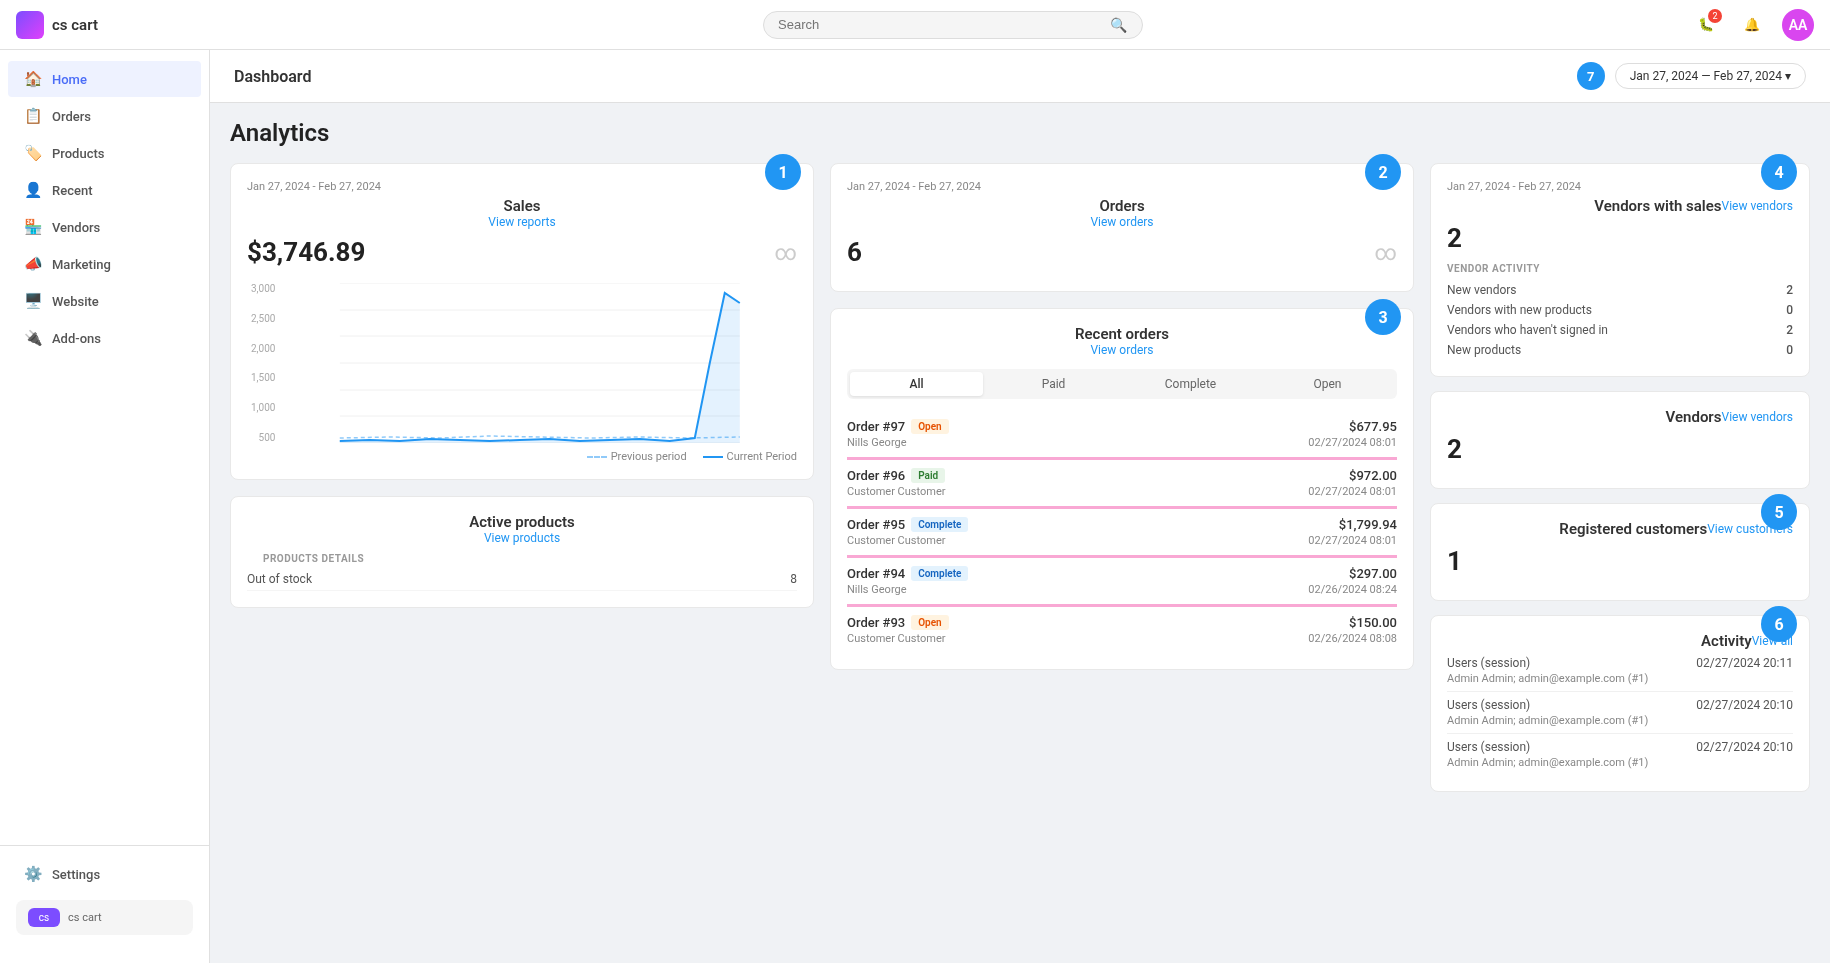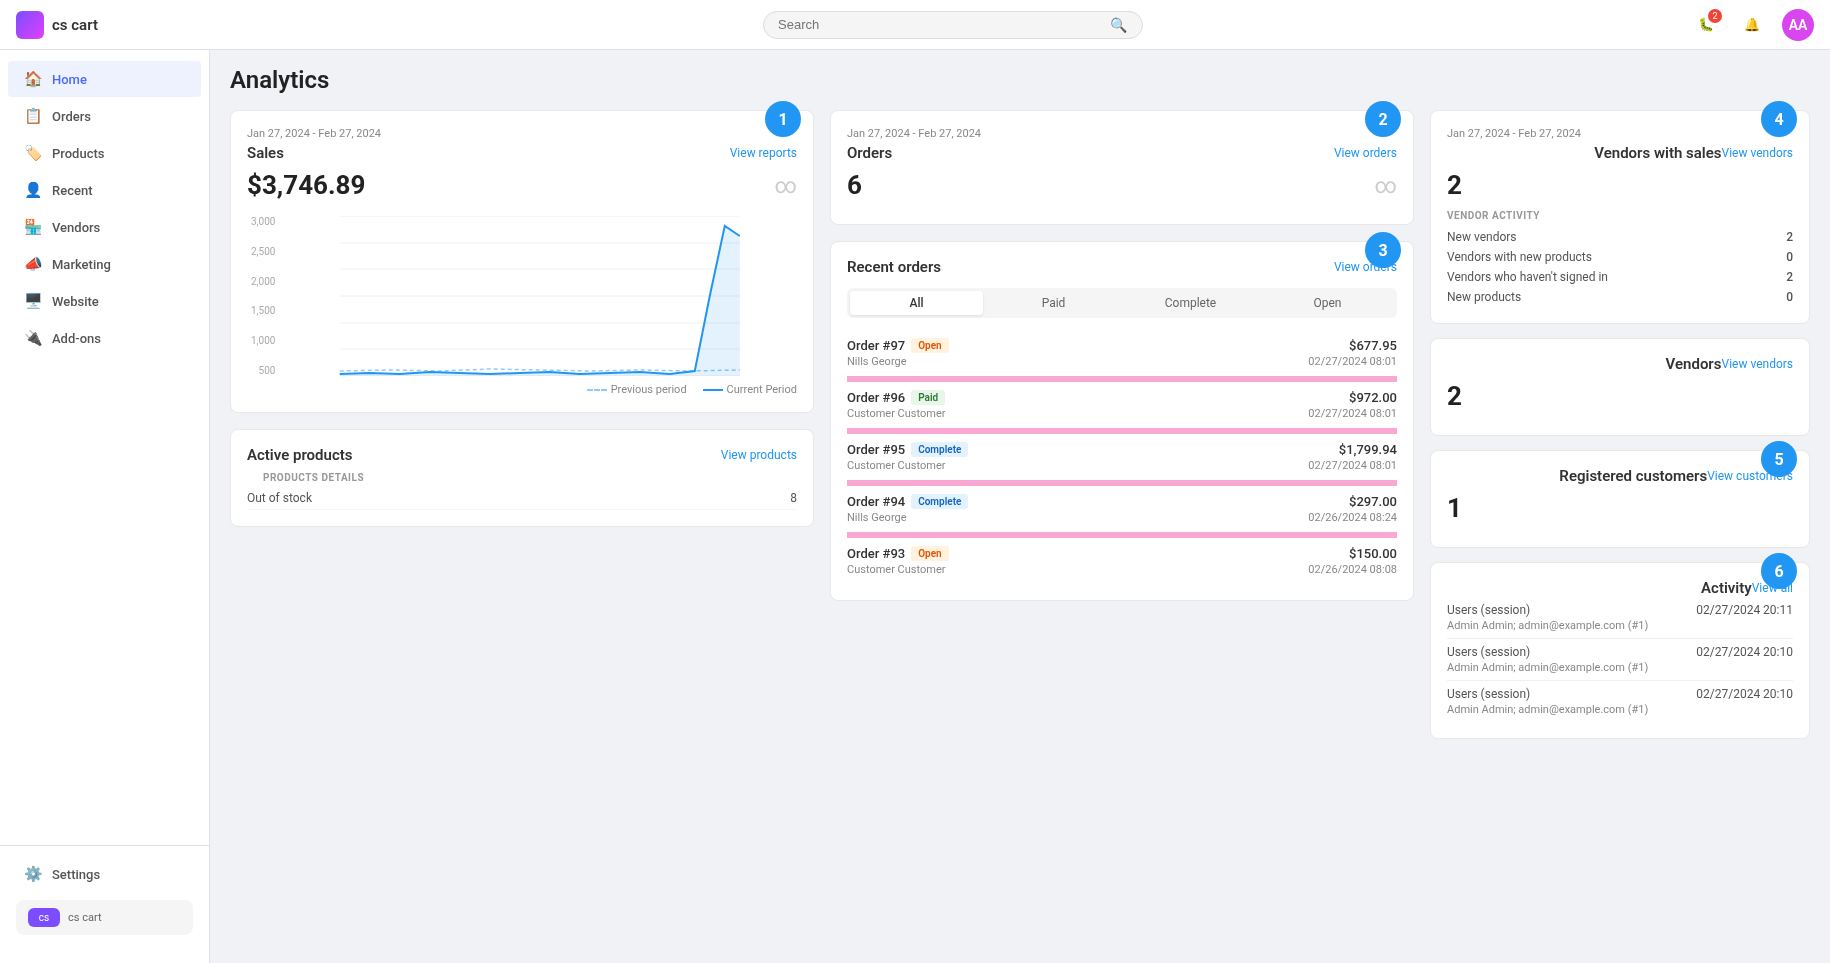--- a/index.html
+++ b/index.html
@@ -39,21 +39,21 @@
     .content-header h2 { font-size: 16px; font-weight: 600; color: #333; }
     .date-range-btn { display: flex; align-items: center; gap: 8px; background: #fff; border: 1px solid #ddd; border-radius: 20px; padding: 5px 14px; cursor: pointer; font-size: 12px; color: #333; }
     .period-badge { width: 28px; height: 28px; background: #2196f3; border-radius: 50%; display: flex; align-items: center; justify-content: center; color: #fff; font-size: 13px; font-weight: 700; }
 
     .content-body { padding: 16px 20px; }
     .analytics-title { font-size: 24px; font-weight: 600; margin-bottom: 16px; color: #222; }
 
     .card { background: #fff; border-radius: 8px; padding: 16px; position: relative; border: 1px solid #e8e8e8; }
     .card-badge { position: absolute; top: -10px; right: 12px; width: 36px; height: 36px; background: #2196f3; border-radius: 50%; display: flex; align-items: center; justify-content: center; color: #fff; font-size: 16px; font-weight: 700; }
     .card-date { font-size: 11px; color: #888; margin-bottom: 4px; }
-    .card-title-row { display: flex; align-items: center; justify-content: space-between; }
+    .card-title-row { display: flex; align-items: center; justify-content: center; flex-direction: column; }
     .card-title { font-size: 15px; font-weight: 600; color: #333; }
     .card-link { font-size: 12px; color: #2196f3; cursor: pointer; text-decoration: none; }
     .card-value { font-size: 26px; font-weight: 700; color: #222; margin: 8px 0; }
 
     
     .chart-area { height: 180px; position: relative; margin-top: 8px; }
     .chart-legend { display: flex; gap: 16px; font-size: 11px; color: #888; margin-top: 4px; justify-content: flex-end; }
     .legend-item { display: flex; align-items: center; gap: 4px; }
     .legend-dot { width: 20px; height: 2px; }
     .legend-dot.prev { border-top: 2px dashed #90caf9; }
@@ -64,21 +64,21 @@
     .y-axis { display: flex; flex-direction: column; justify-content: space-between; font-size: 10px; color: #aaa; padding: 0 4px; height: 160px; text-align: right; }
 
     
     .orders-value { font-size: 26px; font-weight: 700; color: #222; margin: 8px 0; }
 
     
     .recent-orders-card { background: #fff; border-radius: 8px; padding: 16px; border: 1px solid #e8e8e8; position: relative; }
     .order-tabs { display: flex; gap: 4px; background: #f5f5f5; border-radius: 6px; padding: 3px; margin: 12px 0; }
     .order-tab { flex: 1; text-align: center; padding: 5px 8px; border-radius: 4px; font-size: 12px; cursor: pointer; color: #666; }
     .order-tab.active { background: #fff; color: #333; font-weight: 500; box-shadow: 0 1px 3px rgba(0,0,0,0.1); }
-    .order-row { padding: 8px 0; border-bottom: 6px solid #f9a8d4; display: flex; align-items: flex-start; justify-content: space-between; }
+    .order-row { padding: 8px 0; border-bottom: 3px solid #f9a8d4; display: flex; align-items: flex-start; justify-content: space-between; }
     .order-row:last-child { border-bottom: none; }
     .order-left .order-id { font-size: 13px; font-weight: 500; color: #333; display: flex; align-items: center; gap: 6px; }
     .order-left .order-customer { font-size: 11px; color: #888; margin-top: 2px; }
     .order-right { text-align: right; }
     .order-right .order-amount { font-size: 13px; font-weight: 500; }
     .order-right .order-date { font-size: 11px; color: #888; margin-top: 2px; }
     .status-badge { font-size: 10px; font-weight: 600; padding: 2px 7px; border-radius: 3px; }
     .status-open { background: #fff3e0; color: #e65100; }
     .status-paid { background: #e8f5e9; color: #2e7d32; }
     .status-complete { background: #e3f2fd; color: #1565c0; }
@@ -179,20 +179,29 @@
       <div class="store-badge">
         <div class="store-logo">
           <span style="color:#fff;font-size:10px;">cs</span>
         </div>
         <span style="font-size:11px;color:#666;">cs cart</span>
       </div>
     </div>
   </div>
 
   <div class="content">
+    <div class="content-header">
+      <h2>Dashboard</h2>
+      <div style="display:flex;align-items:center;gap:10px;">
+        <div class="period-badge">7</div>
+        <div class="date-range-btn">
+          <span>Jan 27, 2024 — Feb 27, 2024 ▾</span>
+        </div>
+      </div>
+    </div>
     <div class="content-body">
       <div class="analytics-title">Analytics</div>
 
       <div class="three-col">
 
         <div class="left-col">
 
           <div class="card">
             <div class="card-badge">1</div>
             <div class="card-date">Jan 27, 2024 - Feb 27, 2024</div>

